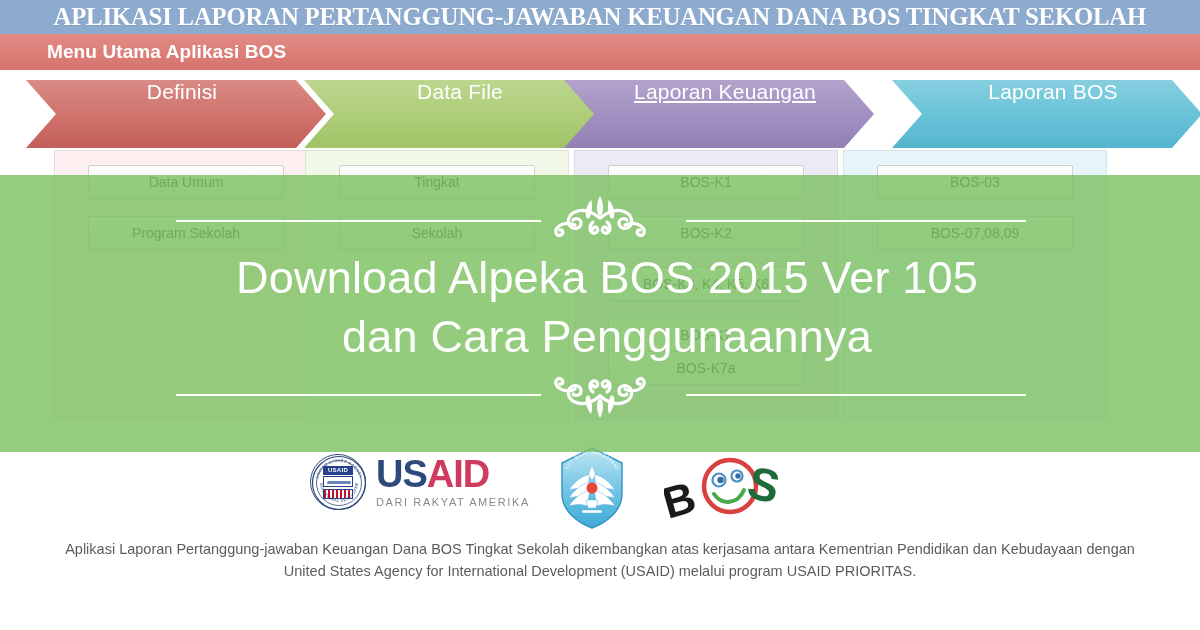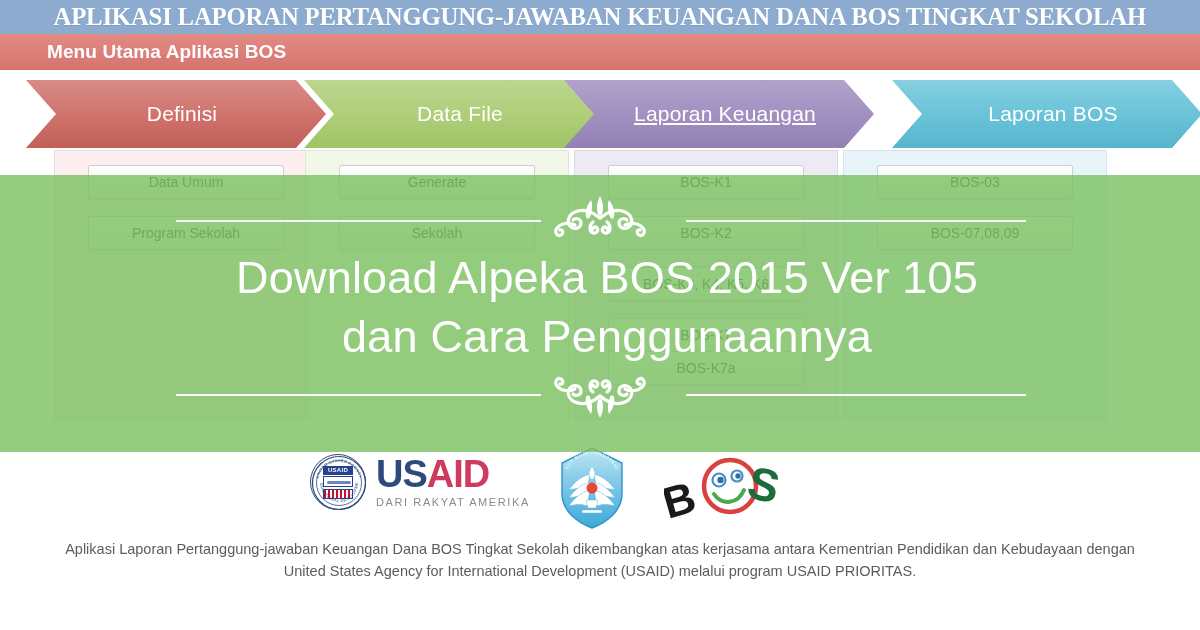--- a/index.html
+++ b/index.html
@@ -42,21 +42,21 @@
     letter-spacing: 0.1px;
   }
 
   
   .canvas { position:absolute; left:0; top:70px; width:1200px; height:560px; background:#fff; }
 
   
   .tabrow { position: absolute; left: 0; top: 80px; width: 1200px; height: 68px; }
   .chev {
     position: absolute; top: 0; height: 68px;
-    display: flex; align-items: center; justify-content: center;
+    display: flex; align-items: flex-start; justify-content: center;
     color: #ffffff; font-size: 21px; letter-spacing: 0.2px;
     clip-path: polygon(0 0, calc(100% - 30px) 0, 100% 50%, calc(100% - 30px) 100%, 0 100%, 30px 50%);
     filter: drop-shadow(2px 2px 2px rgba(0,0,0,0.22));
   }
   .chev span { transform: translateX(6px); white-space: nowrap; }
 
   .chev.c0 { left: 26px;  width: 300px; background: linear-gradient(180deg,#d98b85 0%, #cf716b 55%, #c25f59 100%); }
   .chev.c1 { left: 304px; width: 300px; background: linear-gradient(180deg,#bcd68f 0%, #aecd78 55%, #a0c364 100%); }
   .chev.c2 { left: 564px; width: 310px; background: linear-gradient(180deg,#b2a2cb 0%, #a08fc0 55%, #9280b4 100%); text-decoration: underline; }
   .chev.c3 { left: 892px; width: 310px; background: linear-gradient(180deg,#86cfe0 0%, #68c2d8 55%, #55b5cd 100%); }
@@ -158,21 +158,21 @@
   </div>
 
   <div class="canvas"></div>
 
   <div class="panel p0">
     <div class="btn" style="top:14px">Data Umum</div>
     <div class="btn" style="top:65px">Program Sekolah</div>
   </div>
 
   <div class="panel p1">
-    <div class="btn" style="top:14px">Generate</div>
+    <div class="btn" style="top:14px">Tingkat</div>
     <div class="btn" style="top:65px">Sekolah</div>
   </div>
 
   <div class="panel p2">
     <div class="btn" style="top:14px">BOS-K1</div>
     <div class="btn" style="top:65px">BOS-K2</div>
     <div class="btn" style="top:116px">BOS-K3, K4, K5, K6</div>
     <div class="btn" style="top:167px">BOS-K7</div>
     <div class="btn" style="top:200px">BOS-K7a</div>
   </div>

